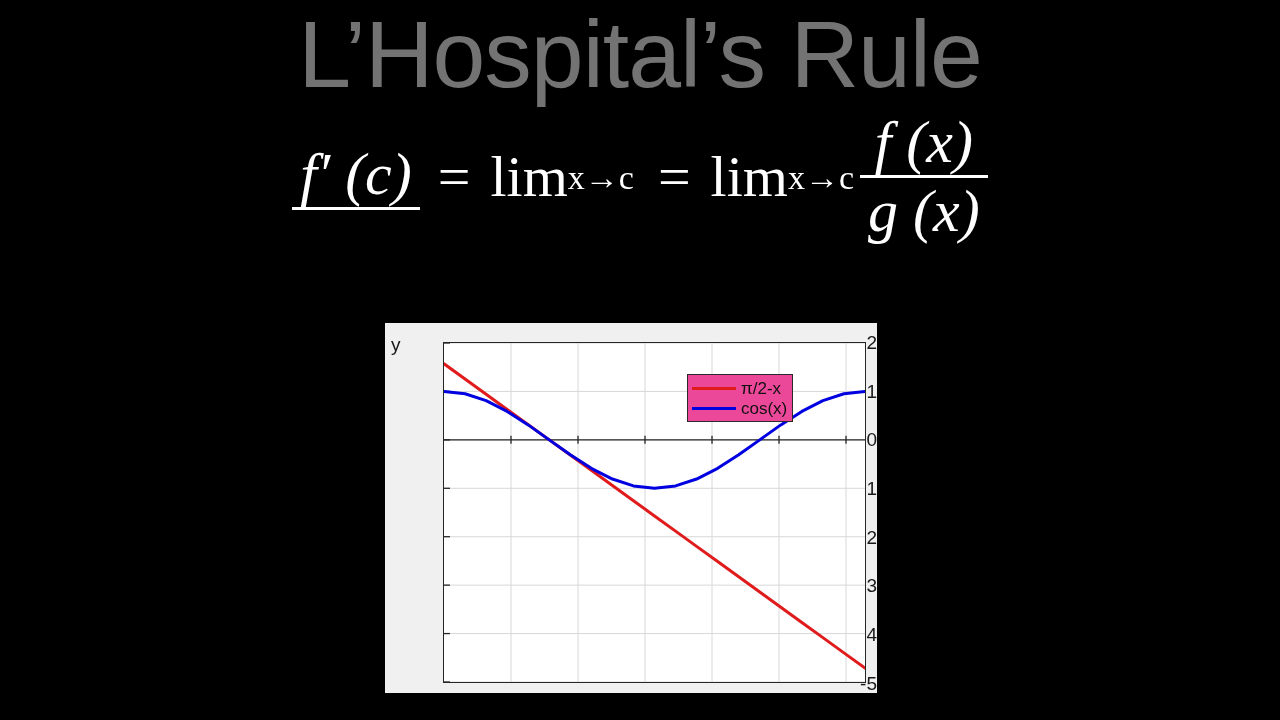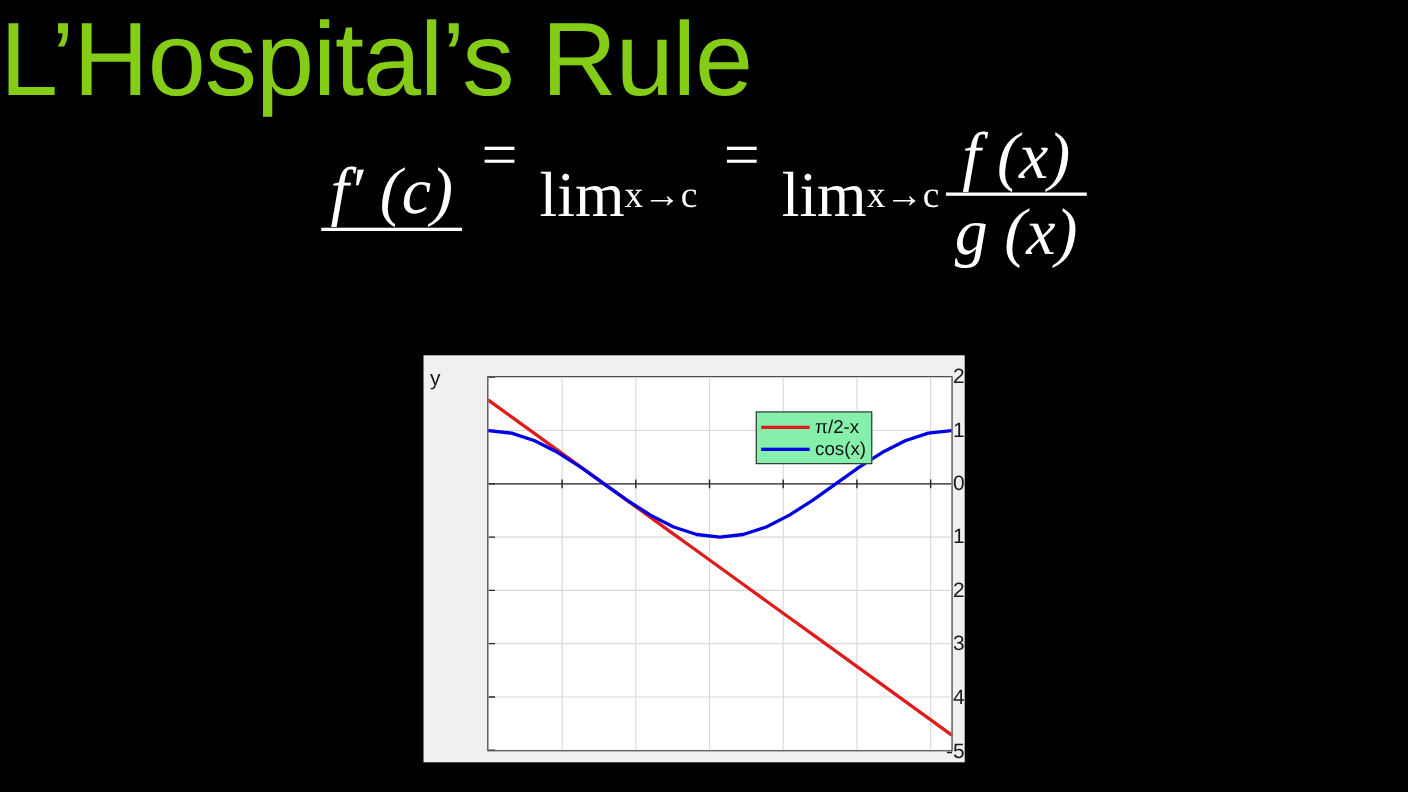--- a/index.html
+++ b/index.html
@@ -4,29 +4,29 @@
 <style>
   html,body{margin:0;padding:0;}
   body{
     width:1280px;height:720px;background:#000;overflow:hidden;
     font-family:"Liberation Sans",sans-serif;position:relative;
   }
   #slide{position:absolute;inset:0;}
 
   
   #title{
-    position:absolute;left:0;top:2px;width:1280px;text-align:left;
-    color:#84cc16;font-size:95px;line-height:104px;font-weight:400;
+    position:absolute;left:0;top:2px;width:1280px;text-align:center;
+    color:#737373;font-size:95px;line-height:104px;font-weight:400;
     letter-spacing:-1px;white-space:nowrap;
   }
 
   
   #formula{
     position:absolute;left:0;top:112px;width:1280px;
-    display:flex;justify-content:center;
+    display:flex;justify-content:center;align-items:center;
     color:#fff;font-family:"Liberation Serif",serif;
     font-size:60px;line-height:1;
   }
   .mrow{display:flex;align-items:center;}
   .frac{
     display:inline-flex;flex-direction:column;align-items:center;
     justify-content:center;vertical-align:middle;margin:0 4px;
   }
   .frac .num{padding:0 8px 3px 8px;}
   .frac .den{padding:3px 8px 0 8px;}
@@ -68,21 +68,21 @@
     font-family:"Liberation Sans",sans-serif;
   }
   .axis-name{
     position:absolute;color:#1a1a1a;font-size:19px;line-height:19px;
     font-family:"Liberation Sans",sans-serif;
   }
 
   
   #legend{
     position:absolute;left:243px;top:31px;
-    background:#86efac;border:1px solid #2b2b2b;
+    background:#ec4899;border:1px solid #2b2b2b;
     padding:3px 5px 3px 4px;box-sizing:border-box;
   }
   .leg-row{display:flex;align-items:center;height:20px;}
   .leg-line{display:block;width:44px;height:3px;margin-right:5px;}
   .leg-txt{
     color:#111;font-size:17px;line-height:17px;white-space:nowrap;
     font-family:"Liberation Sans",sans-serif;
   }
 </style>
 </head>

